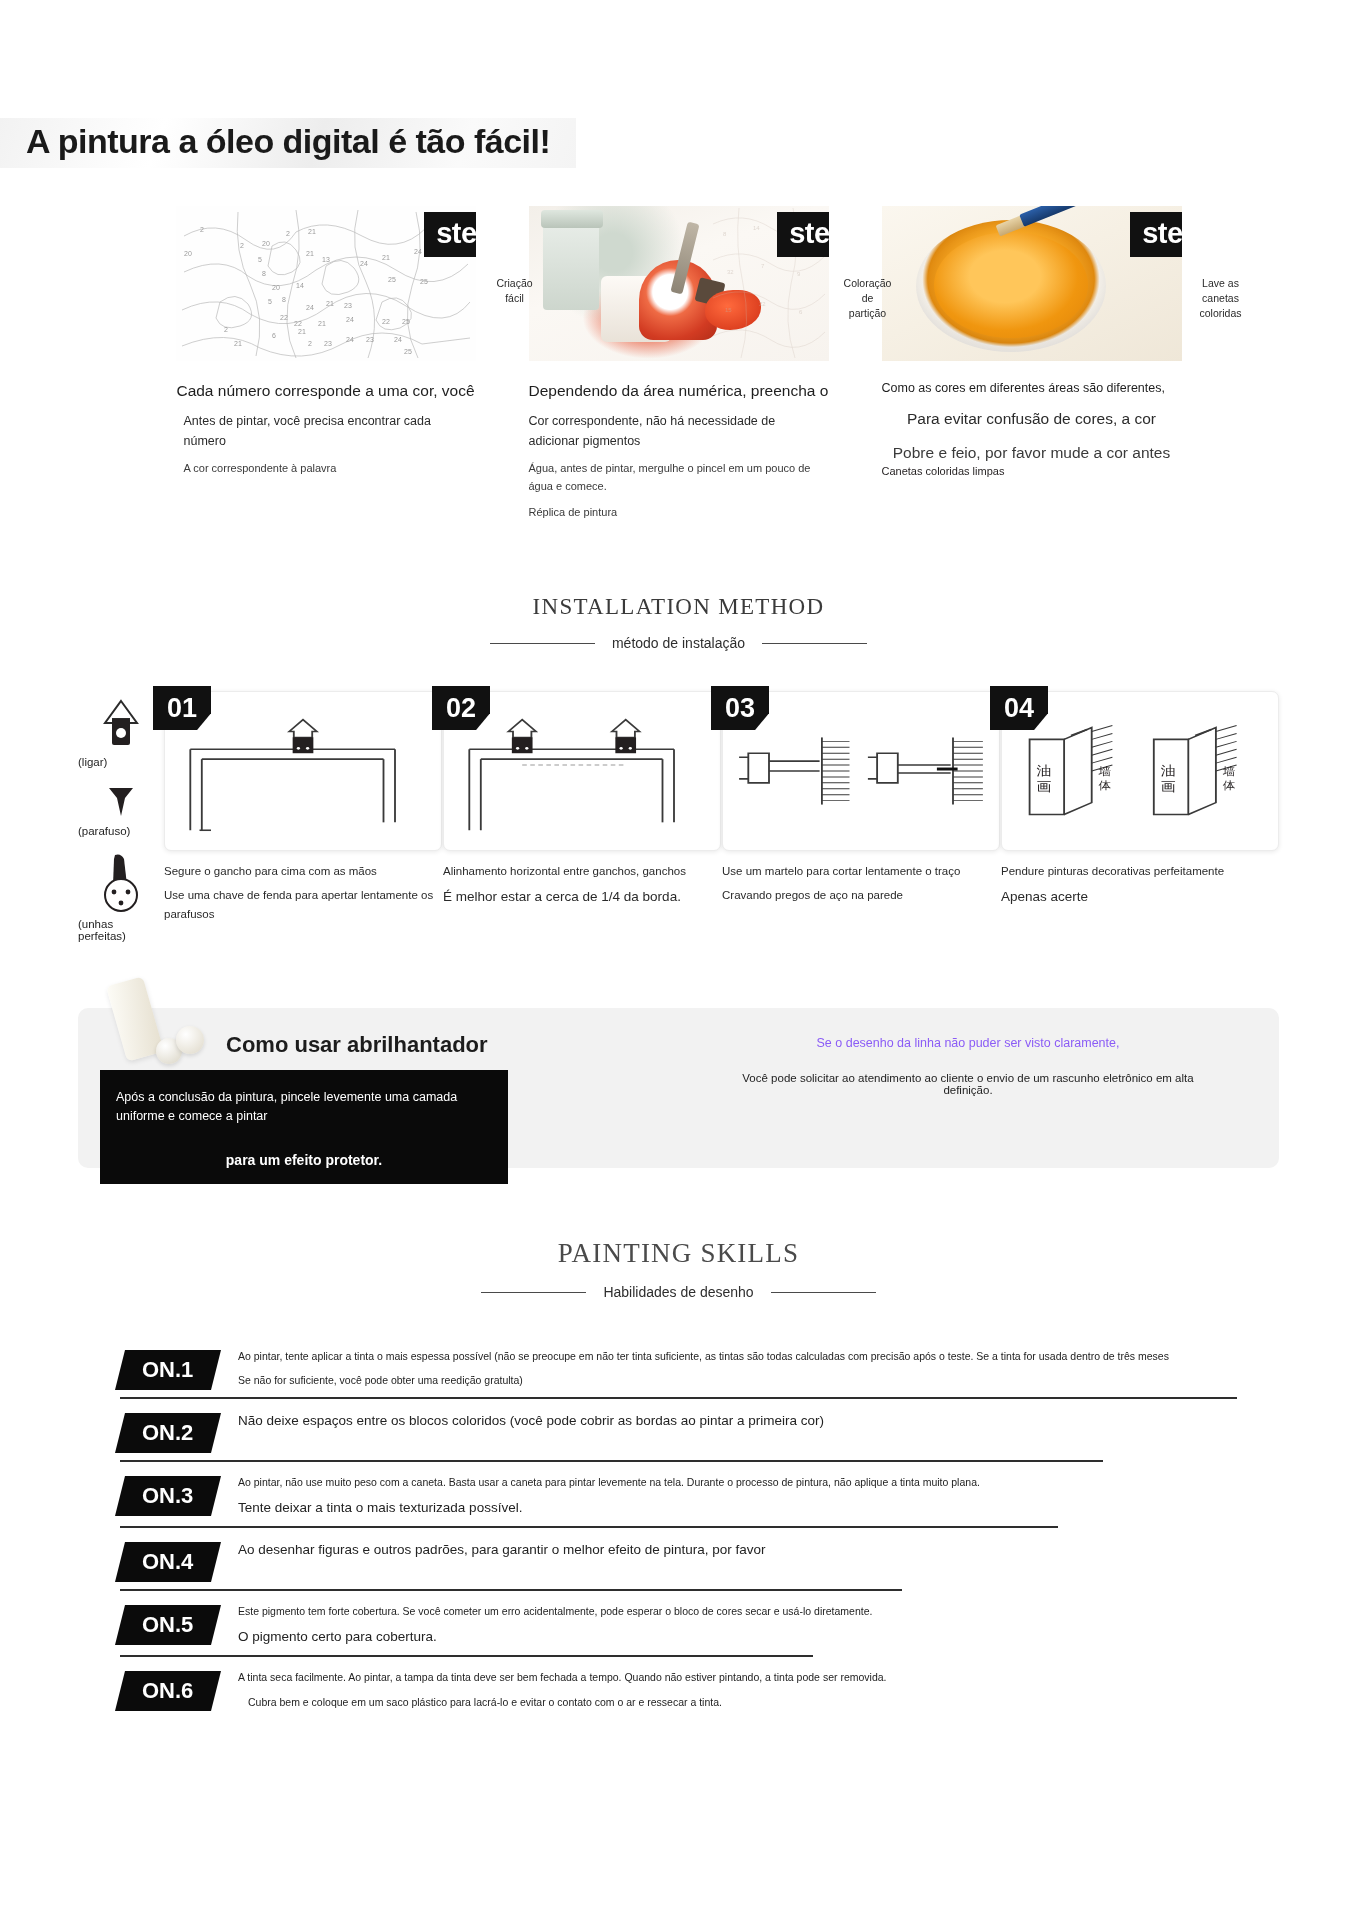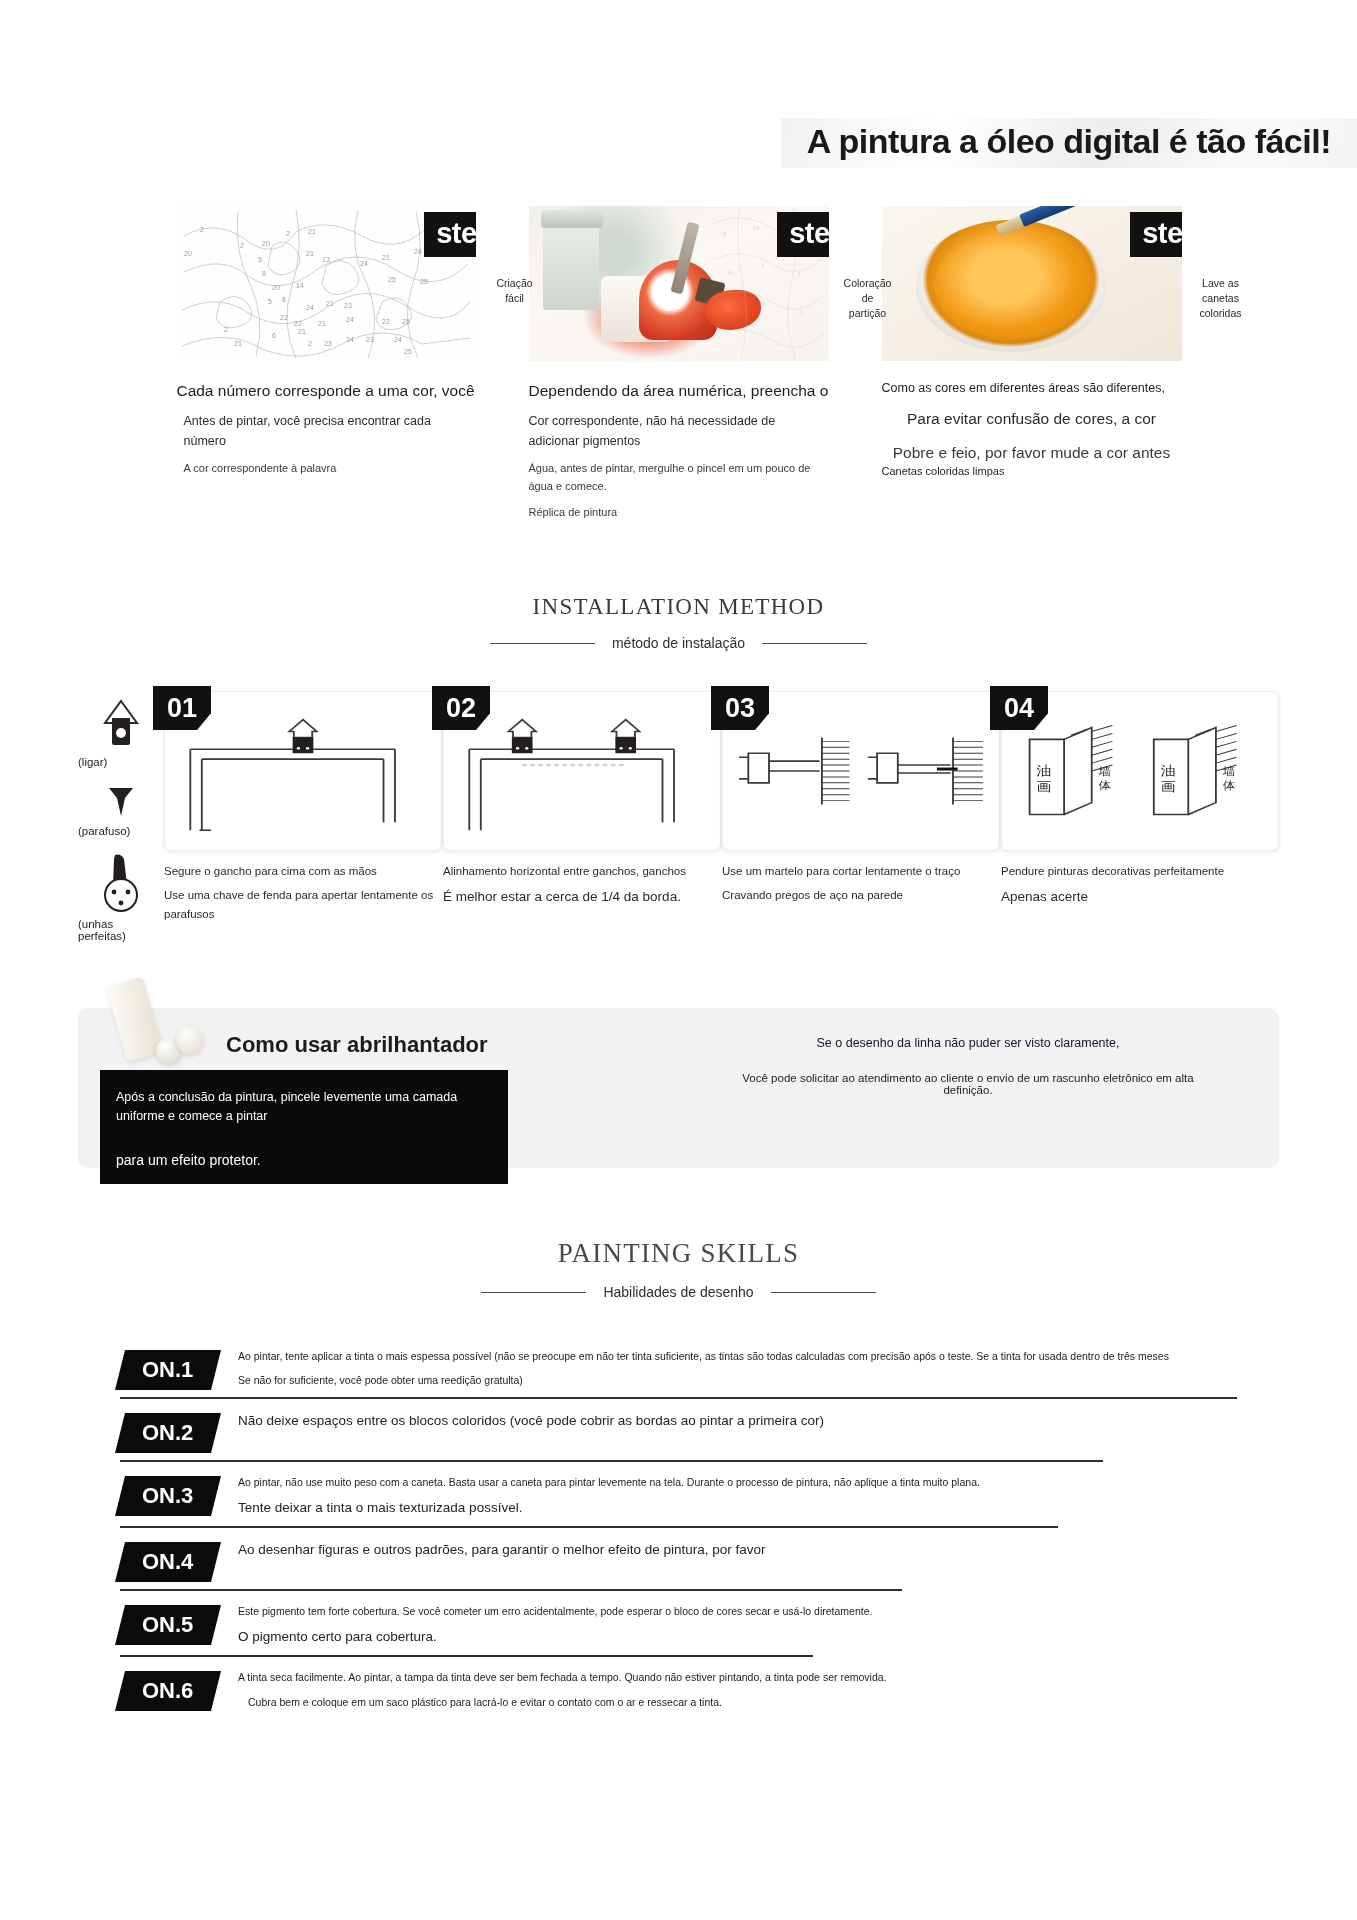--- a/index.html
+++ b/index.html
@@ -9,21 +9,21 @@
     min-height: 1920px;
     background: #ffffff;
     font-family: "Liberation Sans", sans-serif;
     color: #231f20;
     position: relative;
     overflow-x: hidden;
   }
   .page { width:1357px; min-height:1920px; position:relative; }
 
   
-  .title-wrap { text-align:right; padding-top:118px; }
+  .title-wrap { text-align:left; padding-top:118px; }
   .title {
     display:inline-block;
     font-size: 34px;
     font-weight: 700;
     letter-spacing:-0.5px;
     color:#1a1a1a;
     background: linear-gradient(110deg,#f2f2f2 0%,#ffffff 28%,#ededed 55%,#fafafa 80%,#f4f4f4 100%);
     padding: 4px 26px 7px 26px;
     font-family:"Liberation Sans", sans-serif;
   }
@@ -150,28 +150,28 @@
   }
   .band .bottle { position:absolute; left:38px; top:-28px; width:38px; height:78px;
     background:linear-gradient(100deg,#fdfcf7,#e6e0d0); border-radius:6px; transform:rotate(-16deg);
     box-shadow:0 2px 5px rgba(0,0,0,.10); }
   .band .cap1 { position:absolute; left:78px; top:30px; width:26px; height:26px; border-radius:50%;
     background:radial-gradient(circle at 35% 30%,#fff,#d9d4c4); box-shadow:0 2px 4px rgba(0,0,0,.12); }
   .band .cap2 { position:absolute; left:98px; top:18px; width:28px; height:28px; border-radius:50%;
     background:radial-gradient(circle at 35% 30%,#fff,#ded8c8); box-shadow:0 2px 4px rgba(0,0,0,.12); }
   .band-title { position:absolute; left:148px; top:24px; font-size:22px; font-weight:700; color:#1c1c1c; }
   .band-right { position:absolute; left:640px; top:28px; width:500px; text-align:left; }
-  .band-right .r1 { font-size:12.5px; color:#0f172a; text-align:center; }
+  .band-right .r1 { font-size:12.5px; color:#8b5cf6; text-align:center; }
   .band-right .r2 { font-size:11.5px; color:#232323; margin-top:22px; text-align:center; }
   .black-box {
     position:absolute; left:22px; top:62px; width:408px; background:#0a0a0a; color:#fff;
     padding:18px 16px 16px 16px; z-index:5;
   }
   .black-box .t1 { font-size:12.5px; line-height:1.5; }
-  .black-box .t2 { font-size:14px; font-weight:400; margin-top:26px; }
+  .black-box .t2 { font-size:14px; font-weight:700; margin-top:26px;text-align:center; }
 
   
   .skills-head { margin-top:70px; }
   .skills-head .sec-en { font-size:27px; letter-spacing:1.2px; color:#4a4a4a; }
   .rows { margin:46px 120px 0 120px; }
   .row { position:relative; display:flex; align-items:flex-start; padding-bottom:9px; }
   .row + .row { margin-top:10px; }
   .row .rule { position:absolute; left:0; bottom:0; height:2px; background:#2e2e2e; }
   .onbadge {
     width:96px; flex:0 0 96px; height:40px; background:#0b0b0b; color:#fff;

